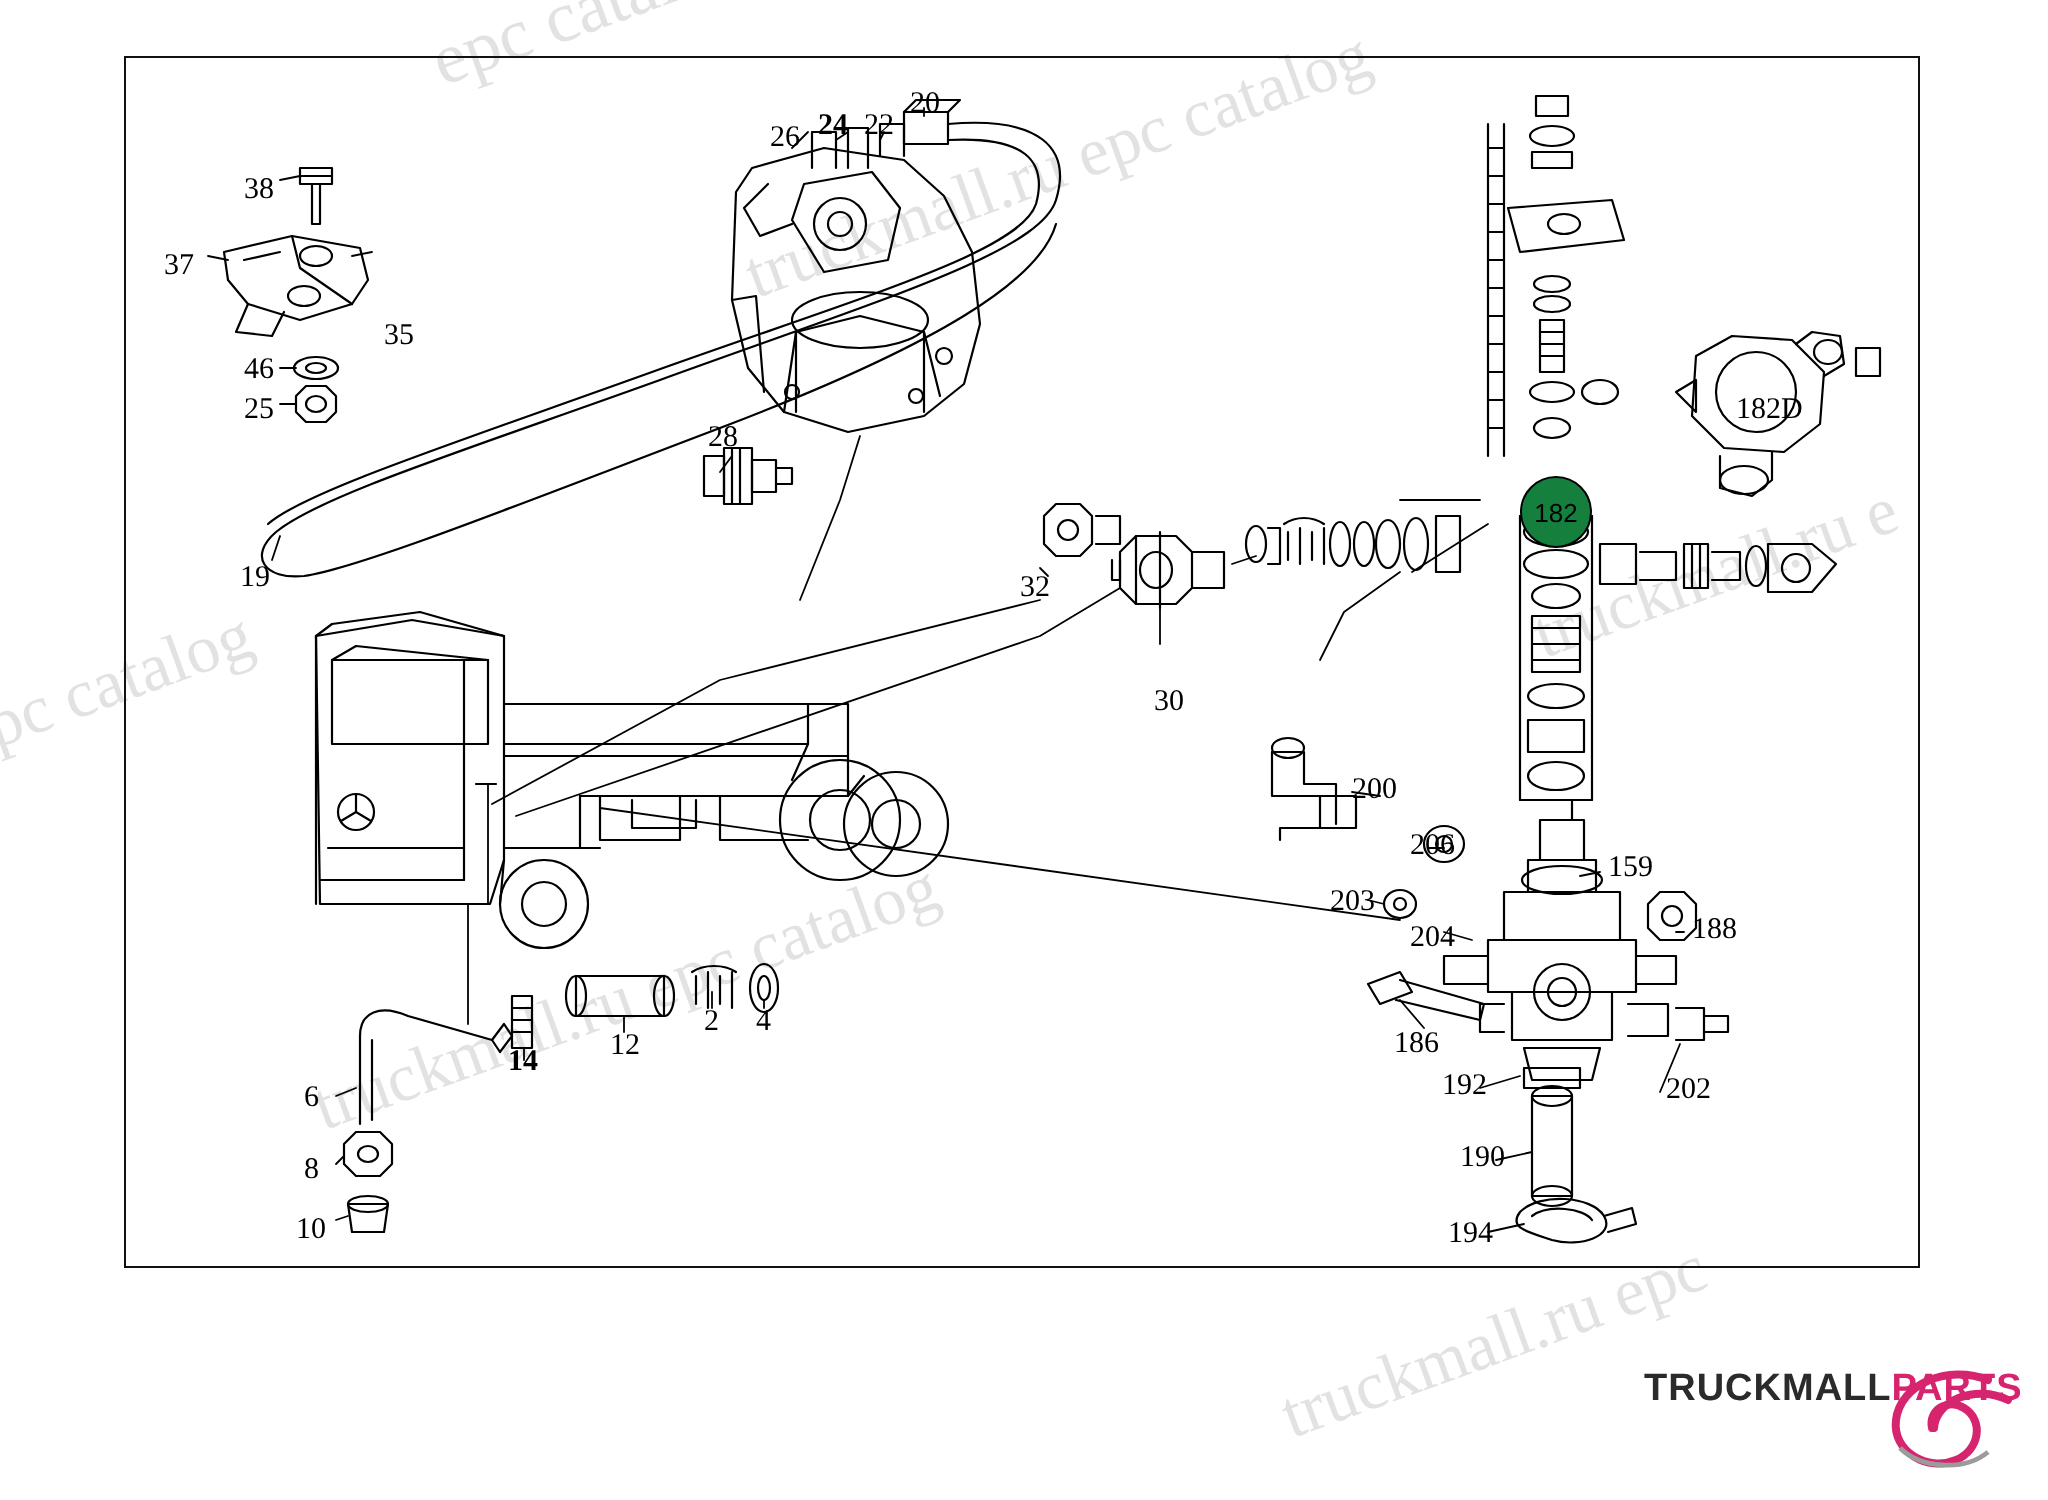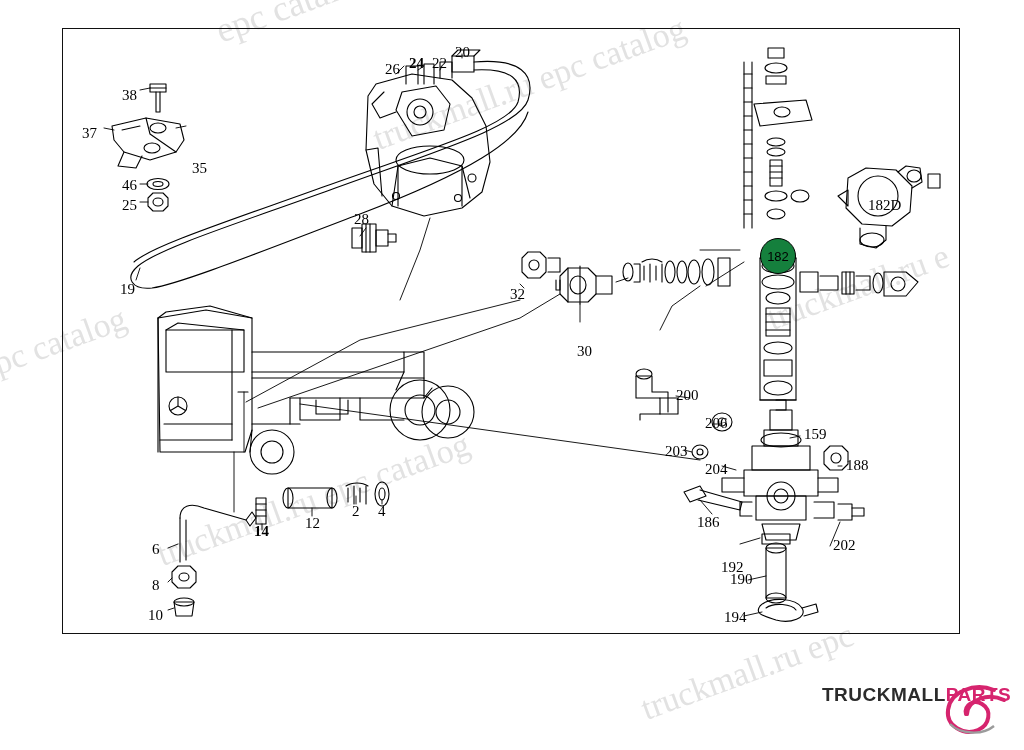--- a/index.html
+++ b/index.html
@@ -419,21 +419,21 @@
     <div class="circlabel" style="left:760px;top:238px;">182</div>
     <div class="lbl" style="left:868px;top:198px;">182D</div>
 
     <div class="lbl" style="left:676px;top:388px;">200</div>
     <div class="lbl" style="left:705px;top:416px;">206</div>
     <div class="lbl" style="left:665px;top:444px;">203</div>
     <div class="lbl" style="left:705px;top:462px;">204</div>
     <div class="lbl" style="left:804px;top:427px;">159</div>
     <div class="lbl" style="left:846px;top:458px;">188</div>
     <div class="lbl" style="left:697px;top:515px;">186</div>
-    <div class="lbl" style="left:721px;top:536px;margin-top:24px;">192</div>
+    <div class="lbl" style="left:721px;top:536px;">192</div>
     <div class="lbl" style="left:833px;top:538px;">202</div>
     <div class="lbl" style="left:730px;top:572px;">190</div>
     <div class="lbl" style="left:724px;top:610px;">194</div>
 
     <div class="lbl" style="left:254px;top:524px;font-weight:bold;">14</div>
     <div class="lbl" style="left:305px;top:516px;">12</div>
     <div class="lbl" style="left:352px;top:504px;">2</div>
     <div class="lbl" style="left:378px;top:504px;">4</div>
     <div class="lbl" style="left:152px;top:542px;">6</div>
     <div class="lbl" style="left:152px;top:578px;">8</div>

